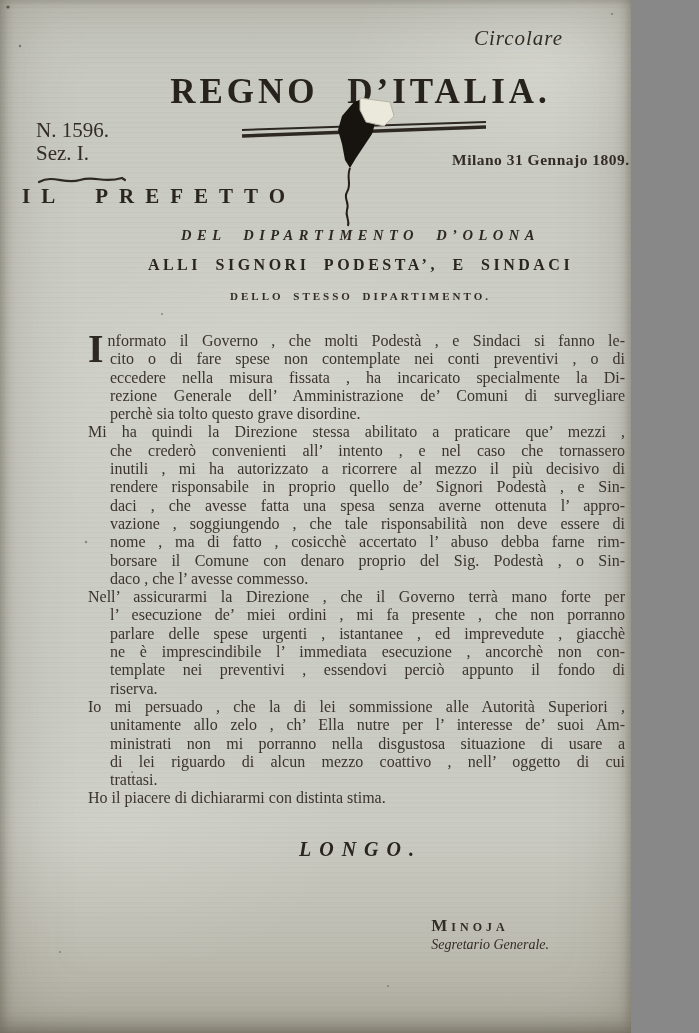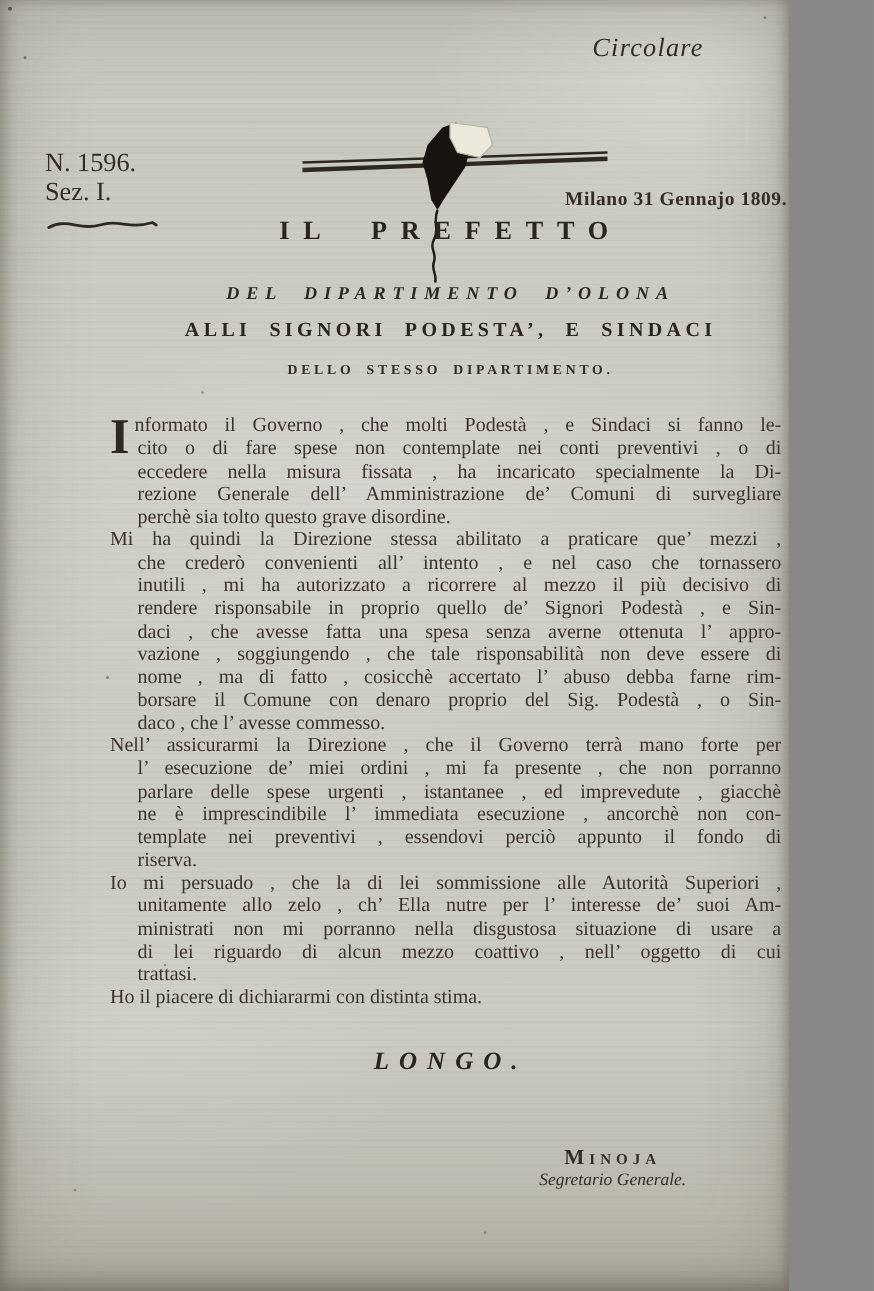--- a/index.html
+++ b/index.html
@@ -27,50 +27,51 @@
   }
   .title{
     position:absolute;top:72px;left:22px;width:677px;margin:0;
     text-align:center;font-size:35px;font-weight:bold;
     letter-spacing:4px;word-spacing:16px;color:#27221d;
   }
   .rule-blot{position:absolute;left:238px;top:96px;width:252px;height:145px;}
   .refblock{position:absolute;left:36px;top:119px;font-size:21px;line-height:23px;color:#332d26;}
   .flourish{display:block;margin-top:6px;}
   .dateline{position:absolute;left:452px;top:151px;font-size:15.5px;font-weight:bold;letter-spacing:0.5px;color:#332d26;}
-  .sal1{position:absolute;top:172px;left:22px;width:677px;text-align:center;
+  .sal1{position:absolute;top:184px;left:22px;width:677px;
     font-size:21px;font-weight:bold;letter-spacing:11px;word-spacing:14px;color:#2b2520;}
   .sal2{position:absolute;top:227px;left:22px;width:677px;text-align:center;
     font-style:italic;font-size:14.5px;font-weight:bold;letter-spacing:5.5px;word-spacing:8px;color:#2f2923;}
   .sal3{position:absolute;top:256px;left:22px;width:677px;text-align:center;
     font-size:16px;font-weight:bold;letter-spacing:3.5px;word-spacing:7px;color:#2b2520;}
   .sal4{position:absolute;top:290px;left:22px;width:677px;text-align:center;
     font-size:11px;font-weight:bold;letter-spacing:3px;word-spacing:4px;color:#332d26;}
   .letter-body{position:absolute;left:88px;top:332px;width:537px;
     font-size:16px;line-height:18.3px;color:#3b342c;}
   .para{position:relative;}
   .para .line{text-align:justify;text-align-last:justify;margin-left:22px;}
   .para .line.first{margin-left:0;}
   .para .line:last-child{text-align-last:left;}
   .drop-cap{float:left;font-size:40px;line-height:30px;height:36px;padding-top:2px;
     margin-right:4px;font-weight:bold;color:#2e2822;}
   .longo{position:absolute;top:838px;left:22px;width:677px;text-align:center;
     font-style:italic;font-weight:bold;font-size:20px;letter-spacing:8px;color:#2b2520;}
-  .sig-block{position:absolute;top:916px;right:82px;text-align:center;}
+  .sig-block{position:absolute;top:916px;right:82px;}
   .minoja{font-variant:small-caps;font-weight:bold;font-size:17px;letter-spacing:4px;color:#332d26;}
   .seg{font-style:italic;font-size:14px;margin-top:1px;color:#332d26;}
   .texture{position:absolute;left:0;top:0;pointer-events:none;}
 </style>
 </head>
 <body>
 
 <div class="page">
 
   <div class="annotation">Circolare</div>
 
+  <h1 class="title">REGNO D’ITALIA.</h1>
 
   <svg class="rule-blot" width="252" height="145" viewBox="0 0 252 145">
     <path d="M4 34 L248 26" stroke="#2d2822" stroke-width="2" fill="none"></path>
     <path d="M4 40 L248 31" stroke="#2d2822" stroke-width="3.5" fill="none"></path>
     <path d="M116 6 L127 2 L133 12 L138 24 L134 38 L126 50 L118 62 L112 72 L107 64 L104 48 L100 34 L104 20 Z" fill="#17130f"></path>
     <path d="M112 72 C108 82 114 88 109 96 C105 103 112 106 109 114 C107 120 112 124 110 130" stroke="#241e18" stroke-width="2" fill="none"></path>
     <path d="M122 2 L152 6 L156 20 L146 30 L128 26 L122 14 Z" fill="#ebe9dc" stroke="#b7b4a4" stroke-width="1"></path>
   </svg>
 
   <div class="refblock">

